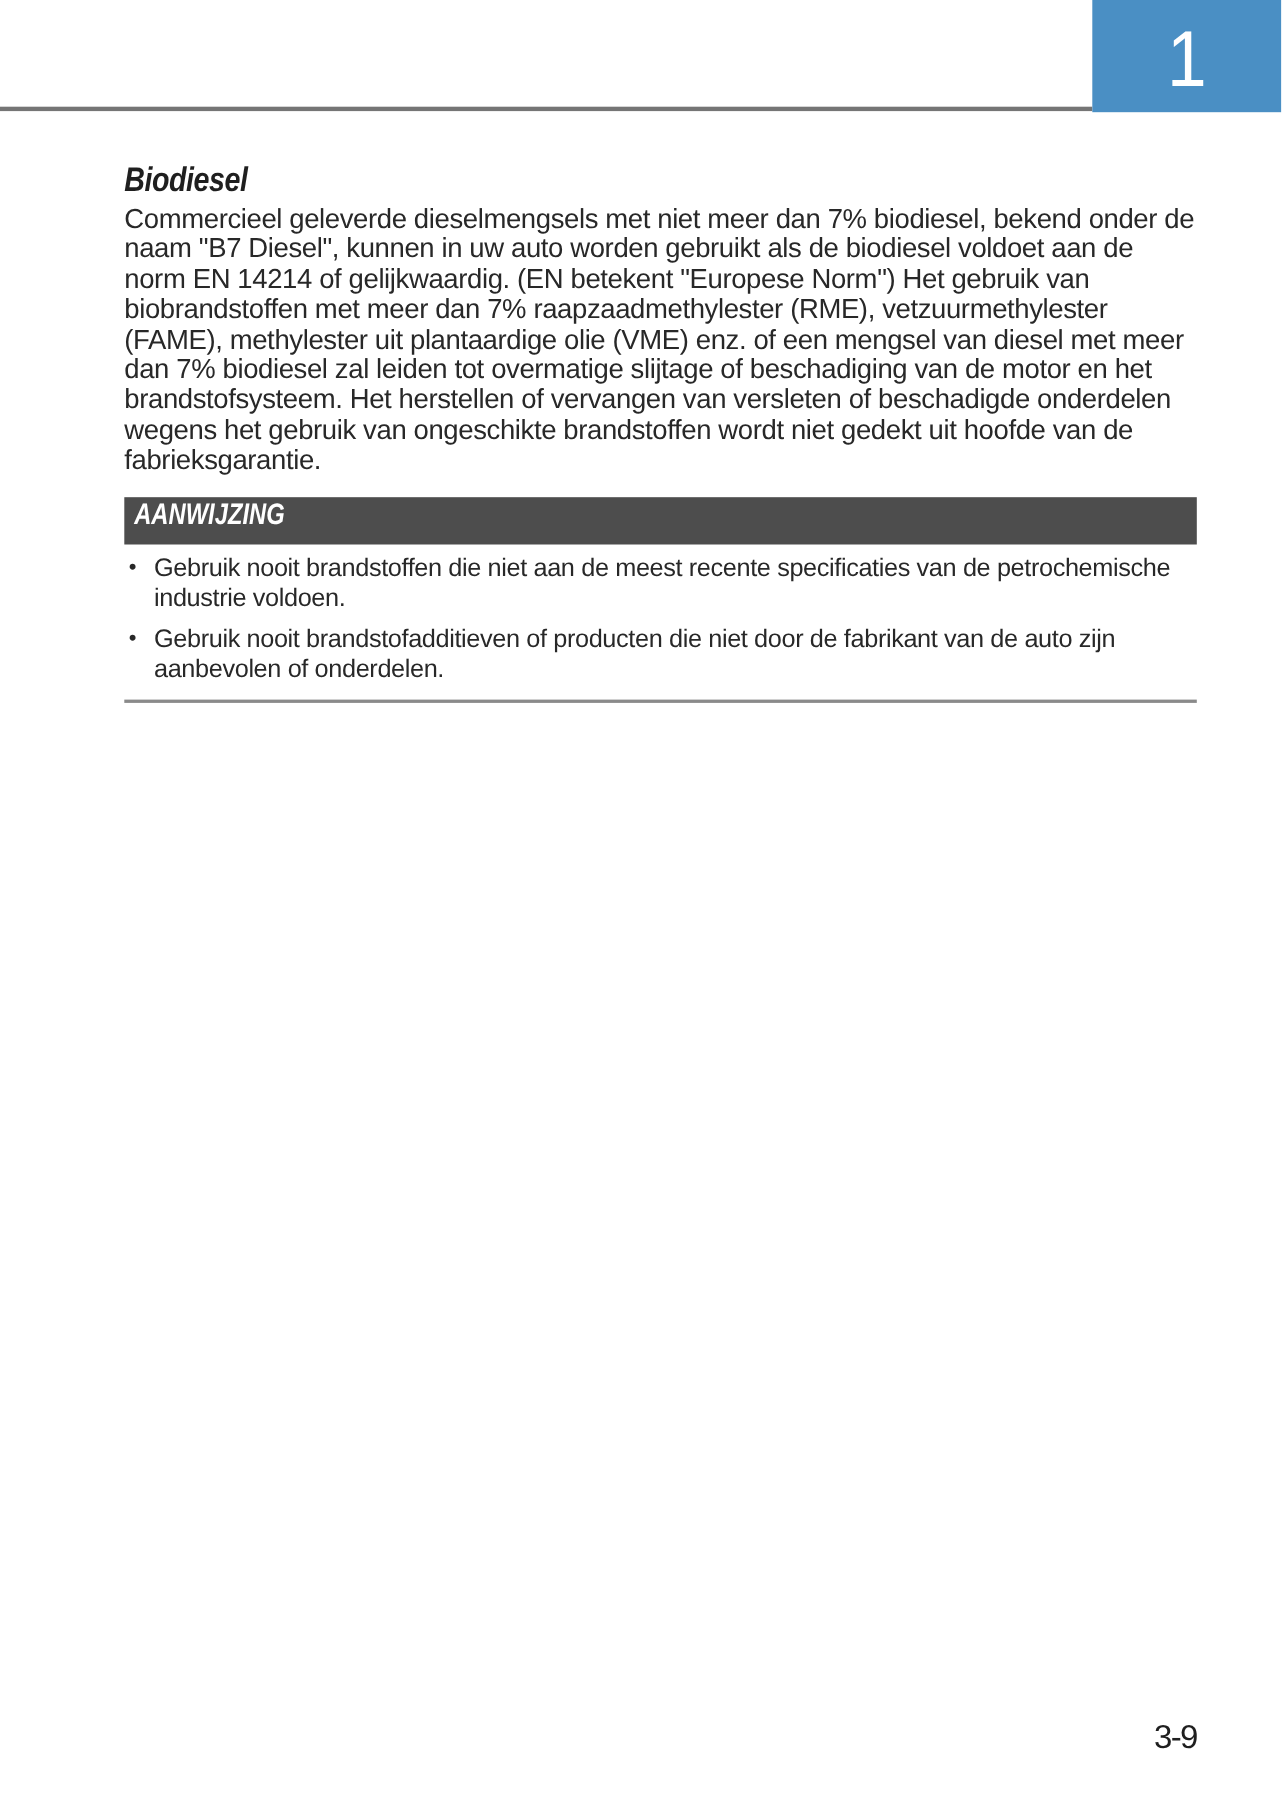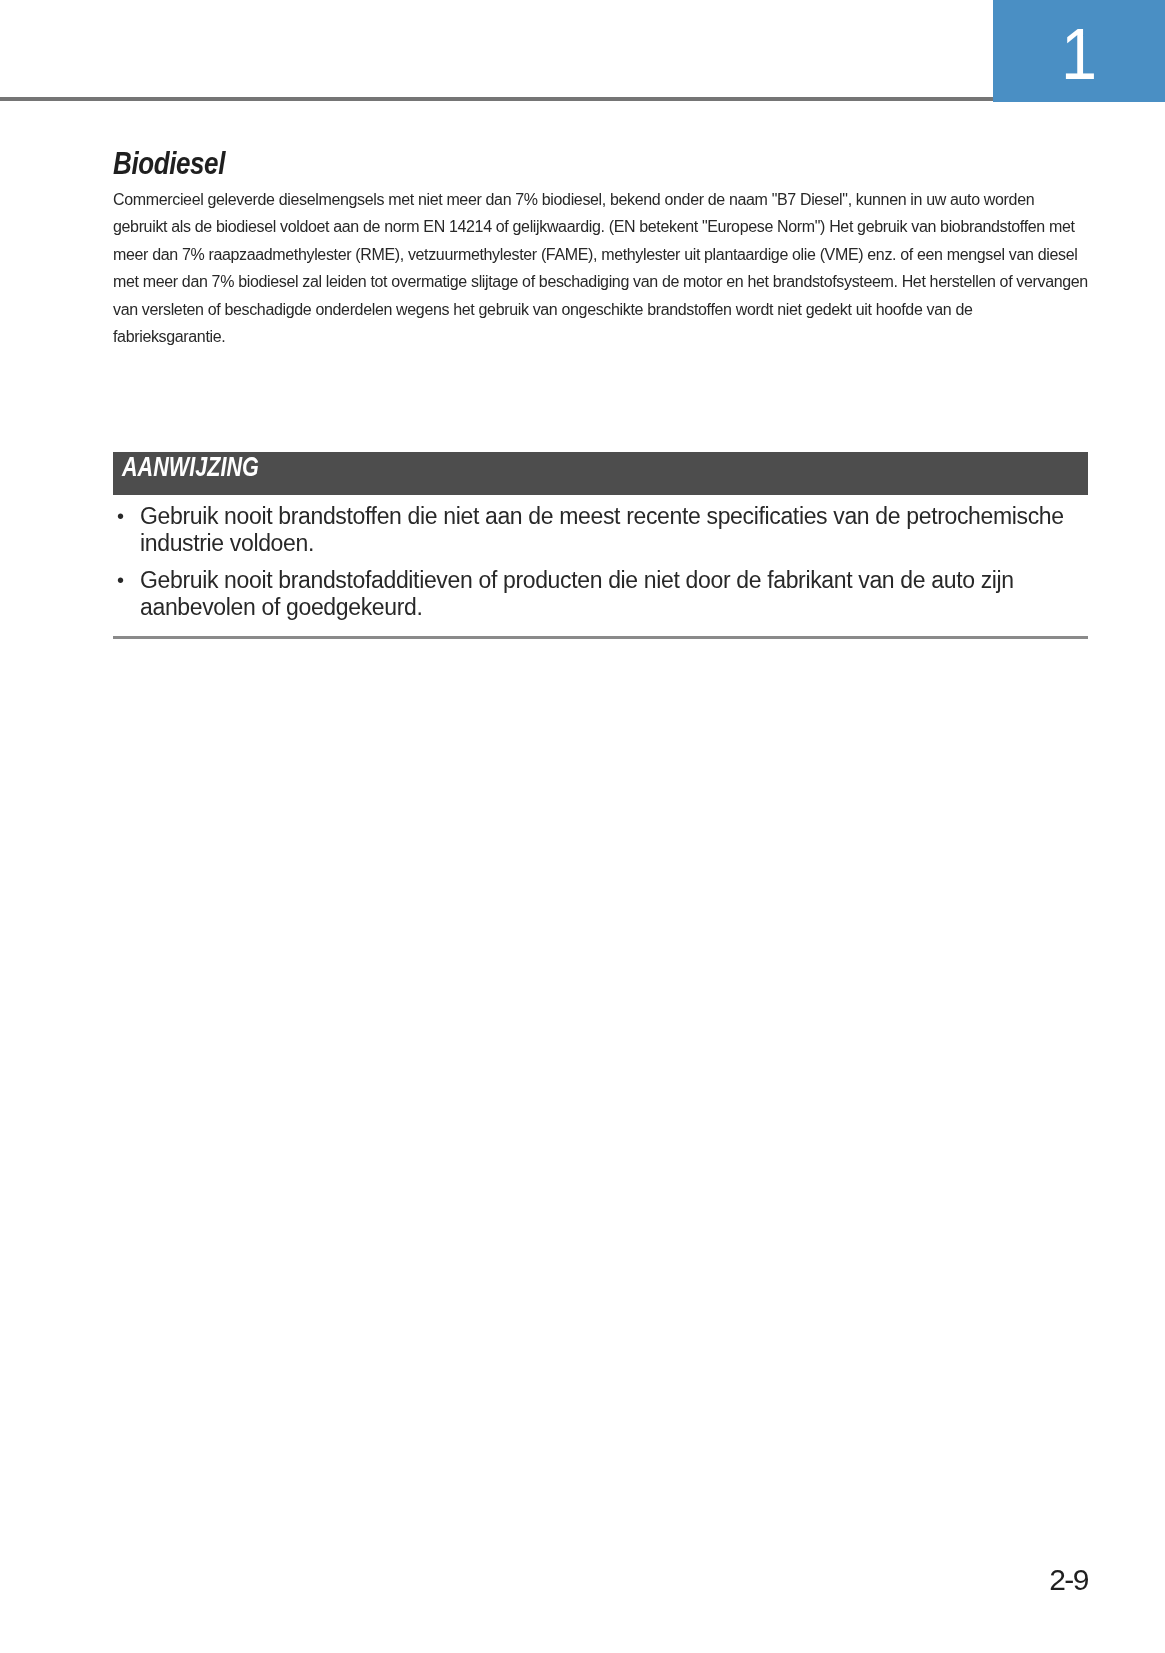--- a/index.html
+++ b/index.html
@@ -53,21 +53,21 @@
     letter-spacing: -0.5px;
     color: #1f1f1f;
     transform: scaleX(0.84);
     transform-origin: left center;
     white-space: nowrap;
   }
   p.body-paragraph {
     position: absolute;
     top: 186px; left: 0;
     width: 975px;
-    font-size: 16px;
+    font-size: 25px;
     line-height: 27.4px;
     letter-spacing: -0.35px;
     color: #282828;
   }
   .notice-banner {
     position: absolute;
     top: 452px; left: 0;
     width: 975px; height: 43px;
     background: #4d4d4d;
     display: flex;
@@ -145,23 +145,23 @@
       <span class="notice-title">AANWIJZING</span>
     </div>
 
     <ul class="notice-list">
       <li>
         <span class="marker">•</span>
         <span>Gebruik nooit brandstoffen die niet aan de meest recente specificaties van de petrochemische industrie voldoen.</span>
       </li>
       <li>
         <span class="marker">•</span>
-        <span>Gebruik nooit brandstofadditieven of producten die niet door de fabrikant van de auto zijn aanbevolen of goedgekeurd.</span>
+        <span>Gebruik nooit brandstofadditieven of producten die niet door de fabrikant van de auto zijn aanbevolen of onderdelen.</span>
       </li>
     </ul>
 
     <div class="bottom-rule"></div>
 
   </div>
 
-  <div class="page-number">2-9</div>
+  <div class="page-number">3-9</div>
 
 </div>
 
 </body></html>

